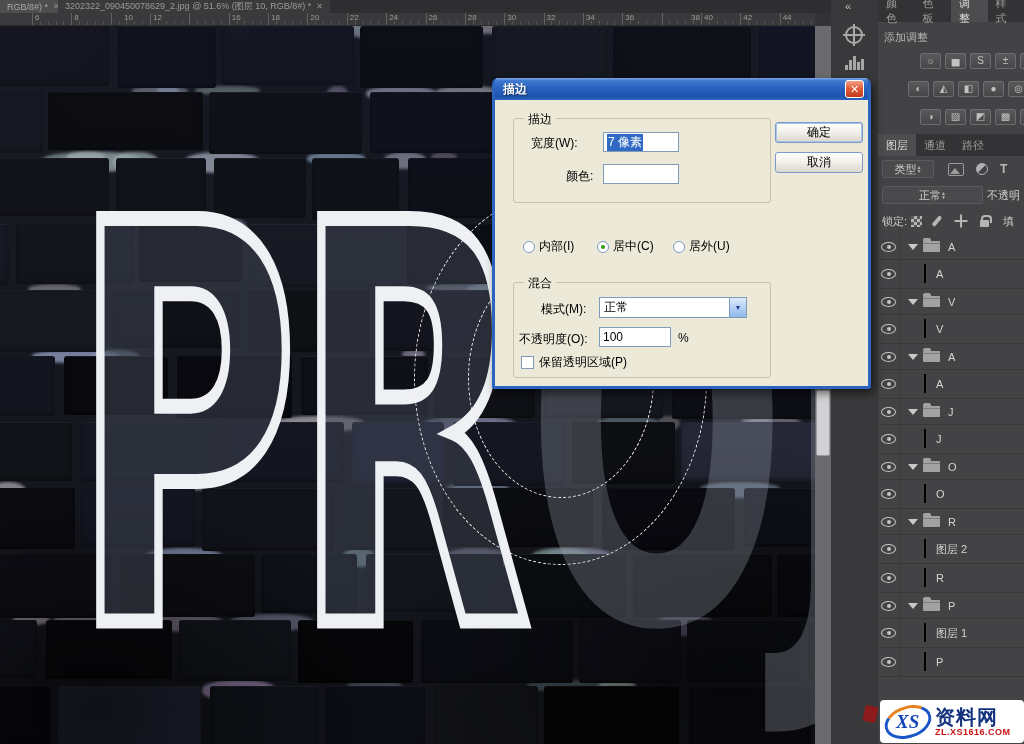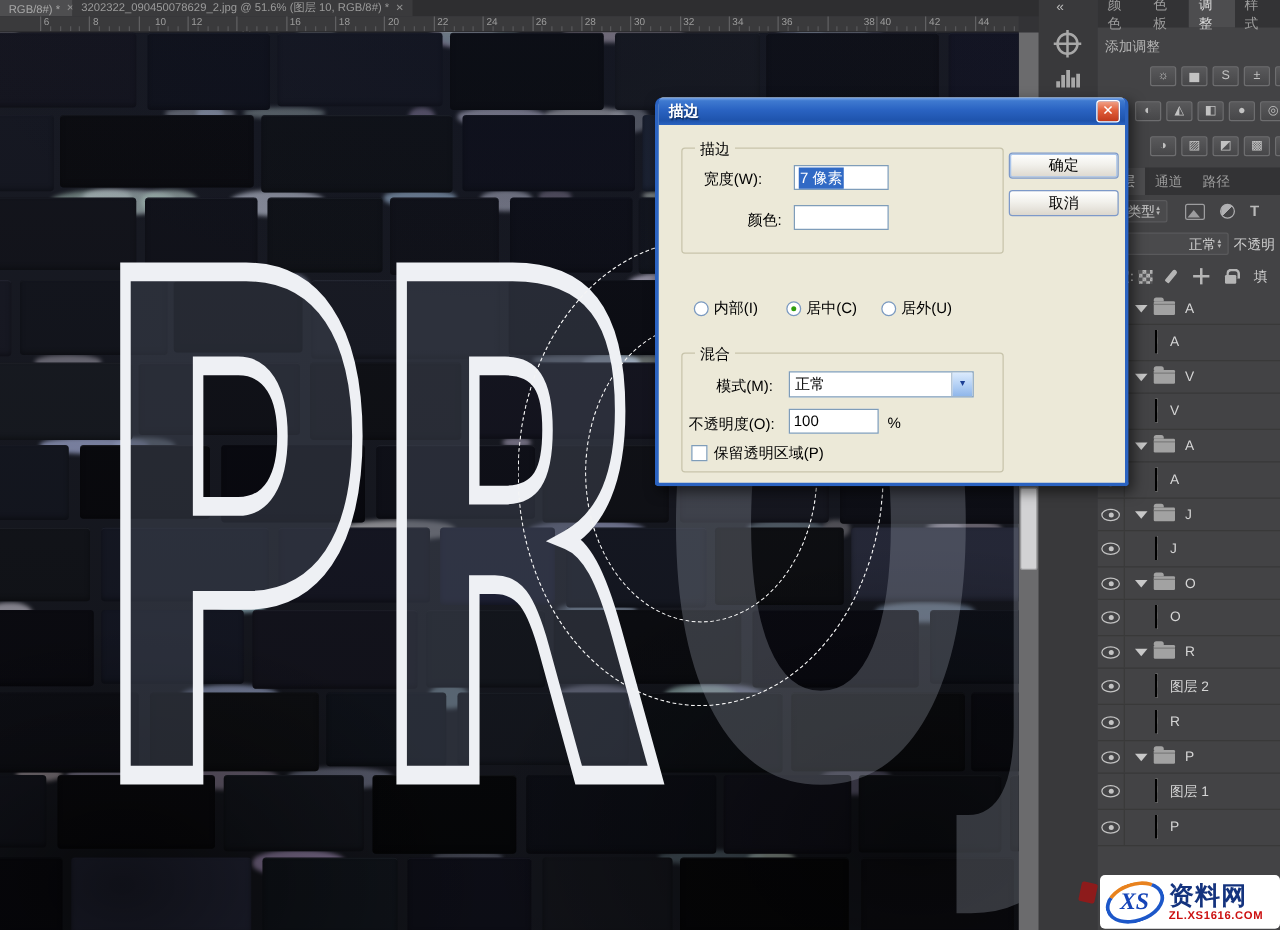--- a/index.html
+++ b/index.html
@@ -62,21 +62,21 @@
   .ptab{padding:0 8px;display:flex;align-items:center;font-size:11px;color:#9c9c9c;}
   .ptab.active{background:#4d4d4f;color:#dcdcdc;}
   .addadj{font-size:11px;color:#b4b4b4;padding:8px 0 2px 6px;}
   .adjrow{display:flex;height:28px;align-items:center;overflow:hidden;}
   .adjic{flex:0 0 21px;height:16px;margin-right:4px;border:1px solid #6d6d6f;border-radius:2px;
          color:#c2c2c2;font-size:10px;line-height:14px;text-align:center;
          background:linear-gradient(180deg,#59595b,#474749);}
   
   .lay-tabs{margin-top:3px;}
   .lrow{display:flex;align-items:center;height:26px;padding:0 4px;gap:4px;font-size:11px;color:#cfcfcf;}
-  .combo{display:flex;align-items:center;justify-content:flex-end;border:1px solid #5a5a5c;
+  .combo{display:flex;align-items:center;justify-content:center;border:1px solid #5a5a5c;
          border-radius:2px;background:#4a4a4c;height:18px;padding:0 4px;font-size:11px;color:#cfcfcf;}
   .updn{display:flex;flex-direction:column;line-height:4px;font-size:5px;color:#b5b5b5;}
   .ic-img{width:16px;height:13px;border:1px solid #9d9d9f;border-radius:2px;position:relative;overflow:hidden;}
   .ic-img::after{content:"";position:absolute;left:1px;bottom:1px;border-left:5px solid transparent;
         border-right:5px solid transparent;border-bottom:6px solid #9d9d9f;}
   .ic-half{width:12px;height:12px;border-radius:50%;border:1px solid #b0b0b2;
         background:linear-gradient(135deg,#b0b0b2 50%,transparent 50%);}
   .ic-T{font-size:12px;font-weight:bold;color:#b9b9b9;}
   .ic-checker{width:11px;height:11px;
      background-image:linear-gradient(45deg,#b5b5b5 25%,transparent 25%,transparent 75%,#b5b5b5 75%),
@@ -112,21 +112,21 @@
                       linear-gradient(45deg,#cfcfcf 25%,transparent 25%,transparent 75%,#cfcfcf 75%);
      background-size:10px 10px;background-position:0 0,5px 5px;background-color:#fff;}
   .brk{position:absolute;width:7px;height:7px;border:0 solid #fff;}
   .brk.tl{left:-3px;top:-3px;border-left-width:2px;border-top-width:2px;}
   .brk.tr{right:-3px;top:-3px;border-right-width:2px;border-top-width:2px;}
   .brk.bl{left:-3px;bottom:-3px;border-left-width:2px;border-bottom-width:2px;}
   .brk.br{right:-3px;bottom:-3px;border-right-width:2px;border-bottom-width:2px;}
   .lname{font-size:11px;color:#d5d5d5;white-space:nowrap;}
 
   
-  .dialog{position:absolute;left:524px;top:78px;width:379px;height:311px;z-index:40;
+  .dialog{position:absolute;left:492px;top:78px;width:379px;height:311px;z-index:40;
           border:3px solid #2b63c1;border-top:none;border-radius:6px 6px 3px 3px;
           box-shadow:3px 4px 10px rgba(0,0,0,.55);background:#ece9d8;}
   .titlebar{height:22px;border-radius:4px 4px 0 0;display:flex;align-items:center;
      background:linear-gradient(180deg,#7fa9e8 0%,#3f7ad0 12%,#2a63c2 45%,#1e53ac 85%,#2a63c2 100%);
      padding:0 4px 0 8px;}
   .titlebar .t{flex:1;color:#fff;font-weight:bold;font-size:12px;text-shadow:1px 1px 1px #13ershadow;
      text-shadow:1px 1px 1px rgba(0,0,0,.45);}
   .closebtn{width:19px;height:18px;border:1px solid #fff;border-radius:3px;color:#fff;
      background:linear-gradient(180deg,#f1a389,#e25f3b 45%,#c0391c);font-size:11px;font-weight:bold;
      display:flex;align-items:center;justify-content:center;line-height:1;}

